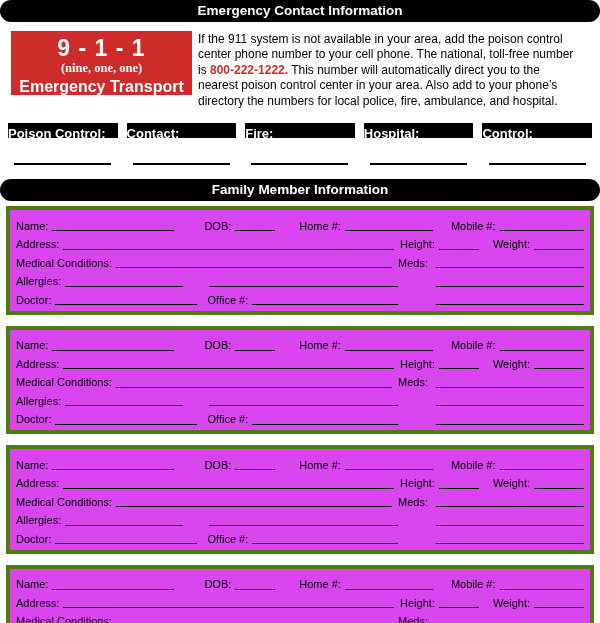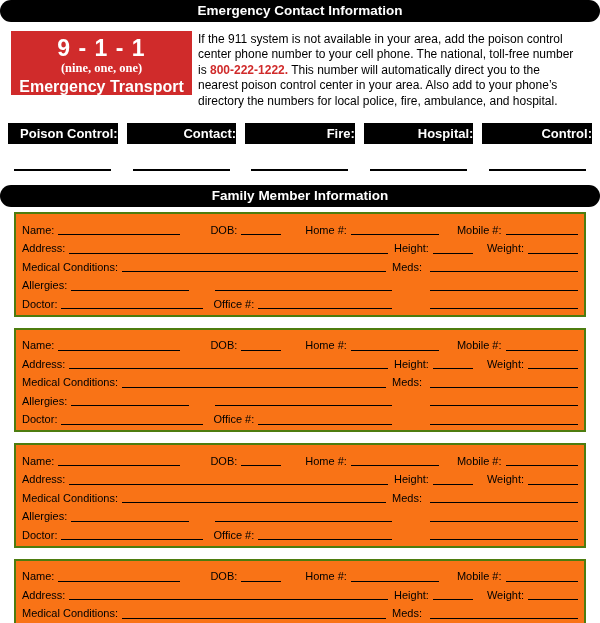--- a/index.html
+++ b/index.html
@@ -19,30 +19,30 @@
   }
   .r-number { font-size:23px; line-height:25px; padding-top:5px; letter-spacing:1px; }
   .r-words  { font-size:12.5px; line-height:14px;font-family:Liberation Serif, serif; }
   .r-system { font-size:16px; line-height:24px; }
   .intro-text { margin:0 12px 0 6px; padding-top:1px; width:394px; font-size:12px; line-height:15.4px; }
   .phone { color:var(--accent,#d02b2b); font-weight:bold; }
 
   .contact-grid { display:grid; grid-template-columns:repeat(5,1fr); gap:9px; margin:14px 8px 0; }
   .cbox {
     background:#000; color:#fff; font-weight:bold; font-size:13px;
-    text-align:right; height:21px; line-height:21px; white-space:nowrap; overflow:hidden;
+    text-align:left; height:15px; line-height:21px; white-space:nowrap; overflow:hidden;
   }
   .contact-grid.lines { margin-top:24px; }
   .cline { width:97px; height:1px; border-bottom:2px solid #000; margin:0 auto; }
 
   .bar2 { margin-top:14px; }
 
   .member {
-    margin:5px 14px 11px; border:2px solid #4d7c0f;
-    padding:5px 6px 3px; background:#f97316;
+    margin:5px 6px 11px; border:4px solid #4d7c0f;
+    padding:5px 6px 3px; background:#d946ef;
   }
   .frow { display:flex; height:18.5px; align-items:flex-end; }
   .lbl { font-size:11px; line-height:16px; white-space:nowrap; flex:none; }
   .blank {
     height:1px; border-bottom:1.5px solid #000;
     margin-left:4px; margin-bottom:2.5px; flex:none;
   }
   .grow { flex:1 1 auto; }
   .w40{width:40px} .w50{width:50px} .w88{width:88px} .w118{width:118px}
   .w122{width:122px} .w142{width:142px} .w148{width:148px}

